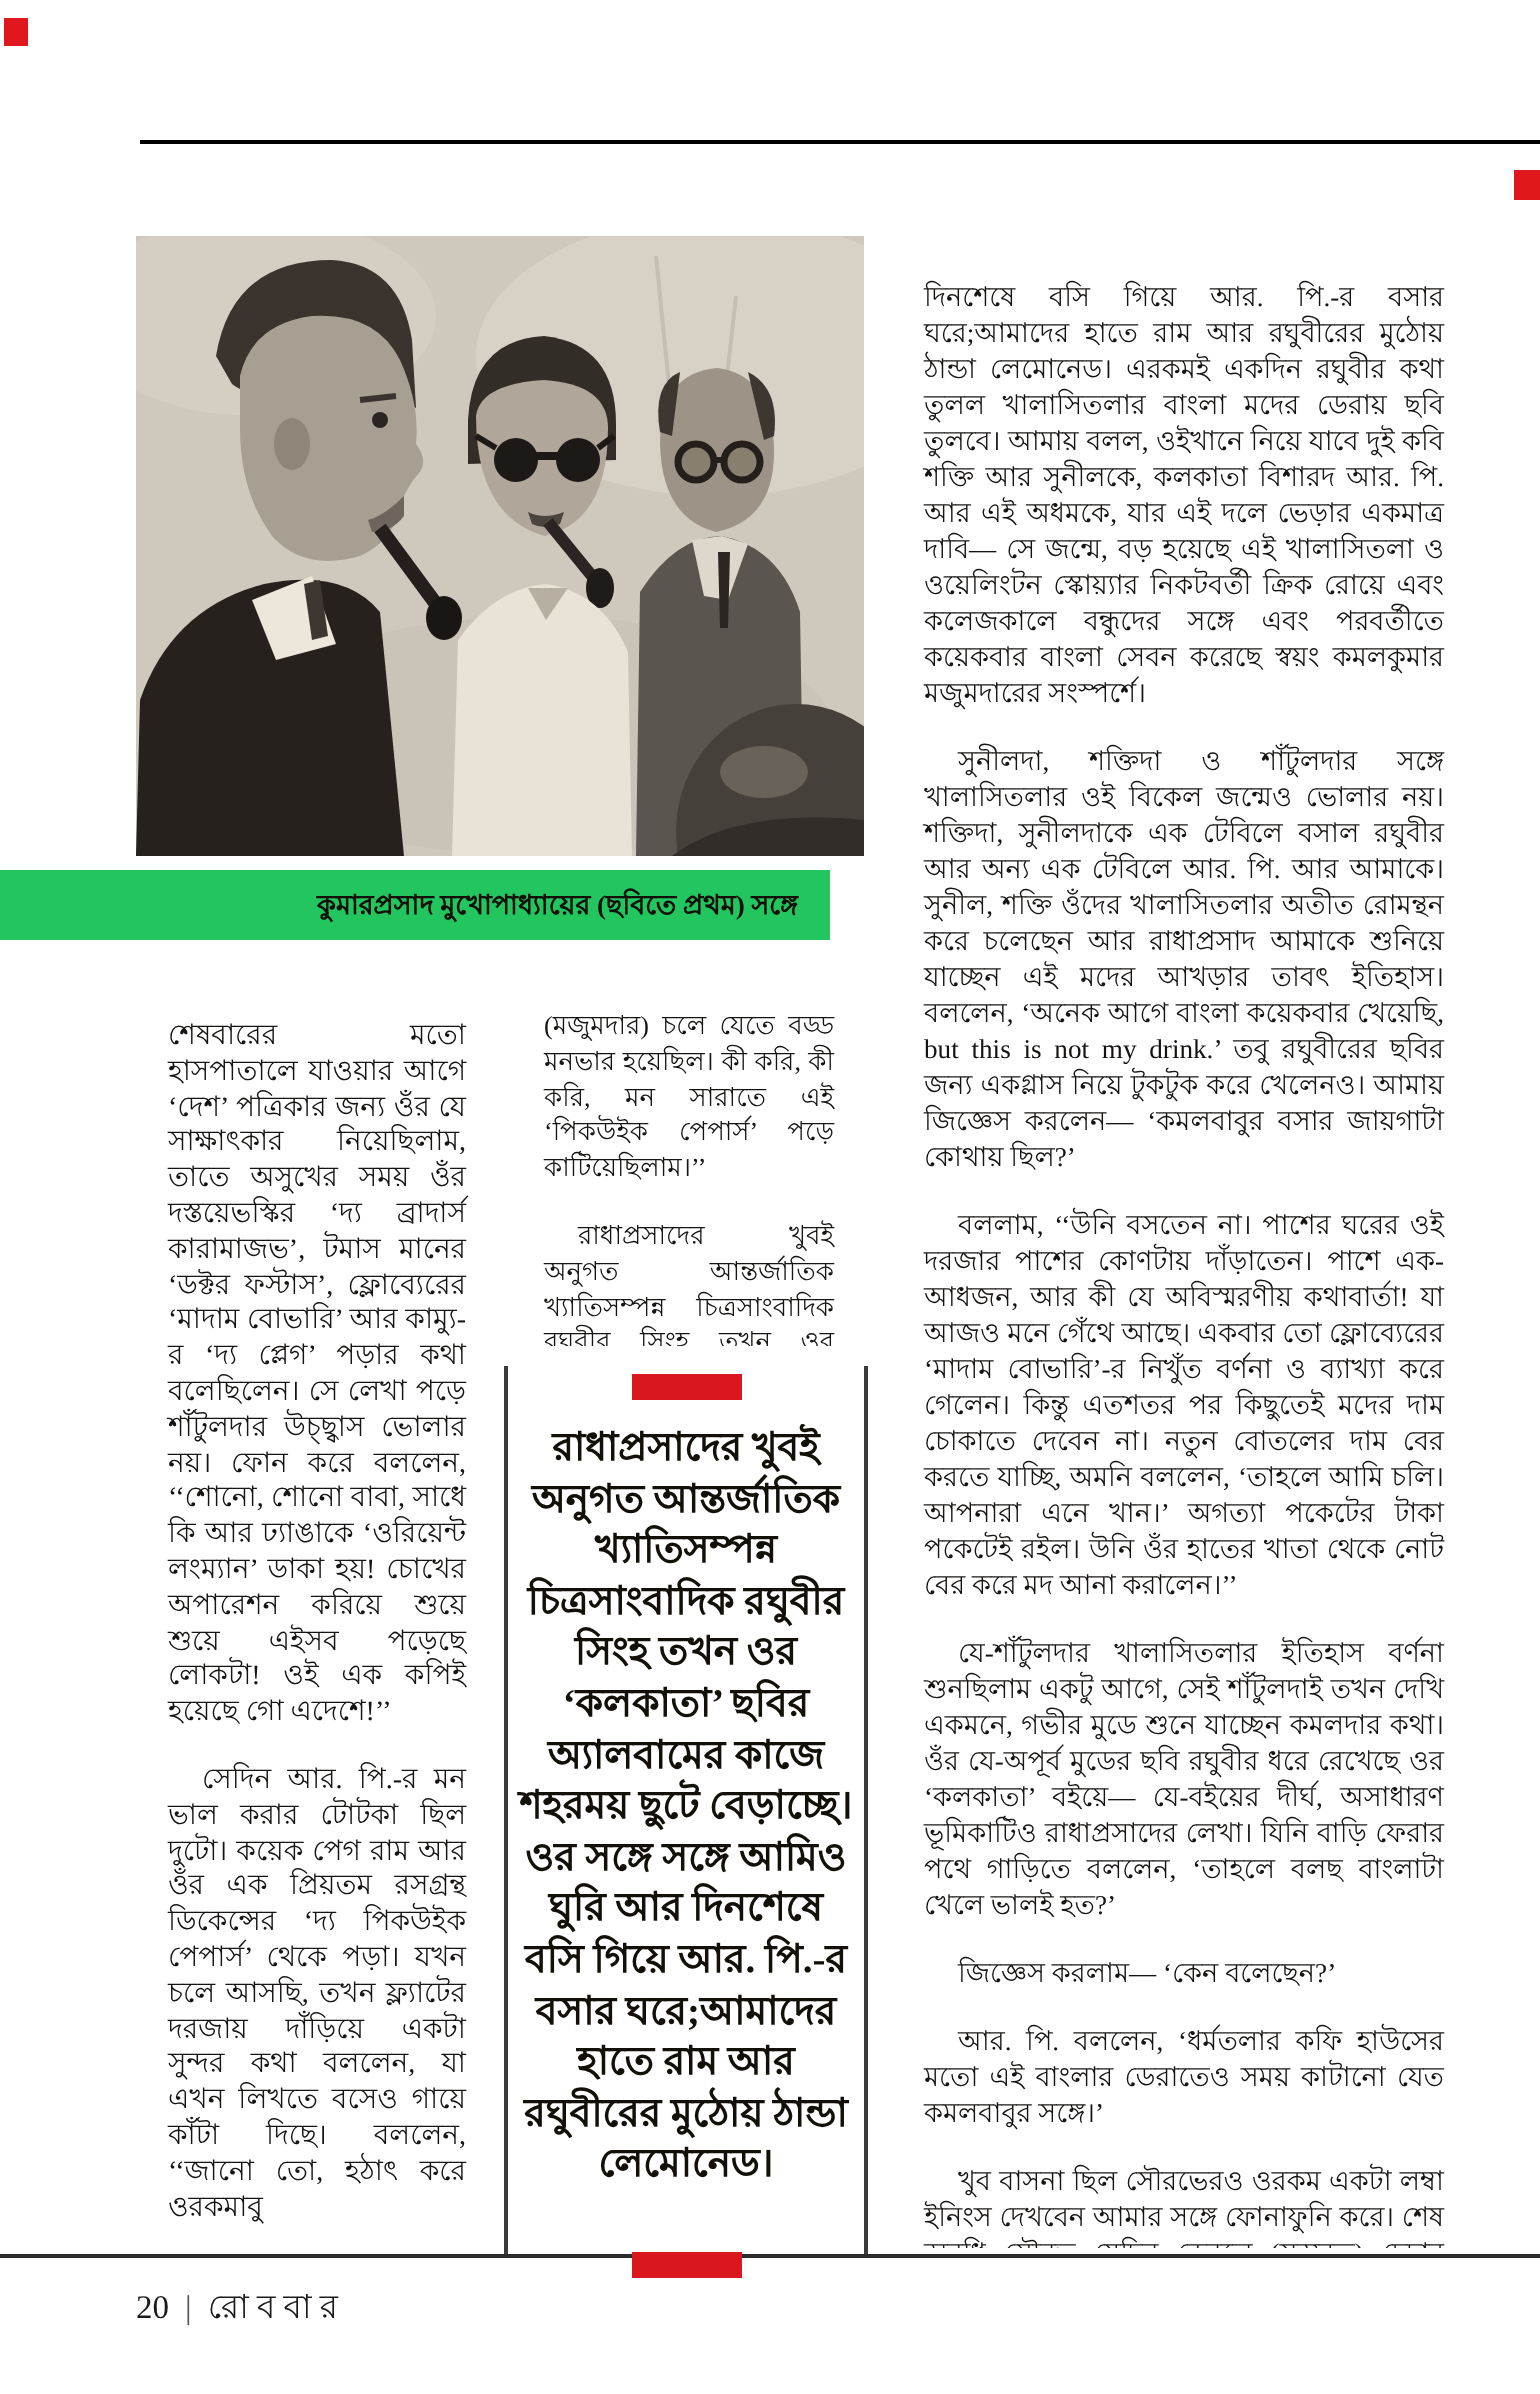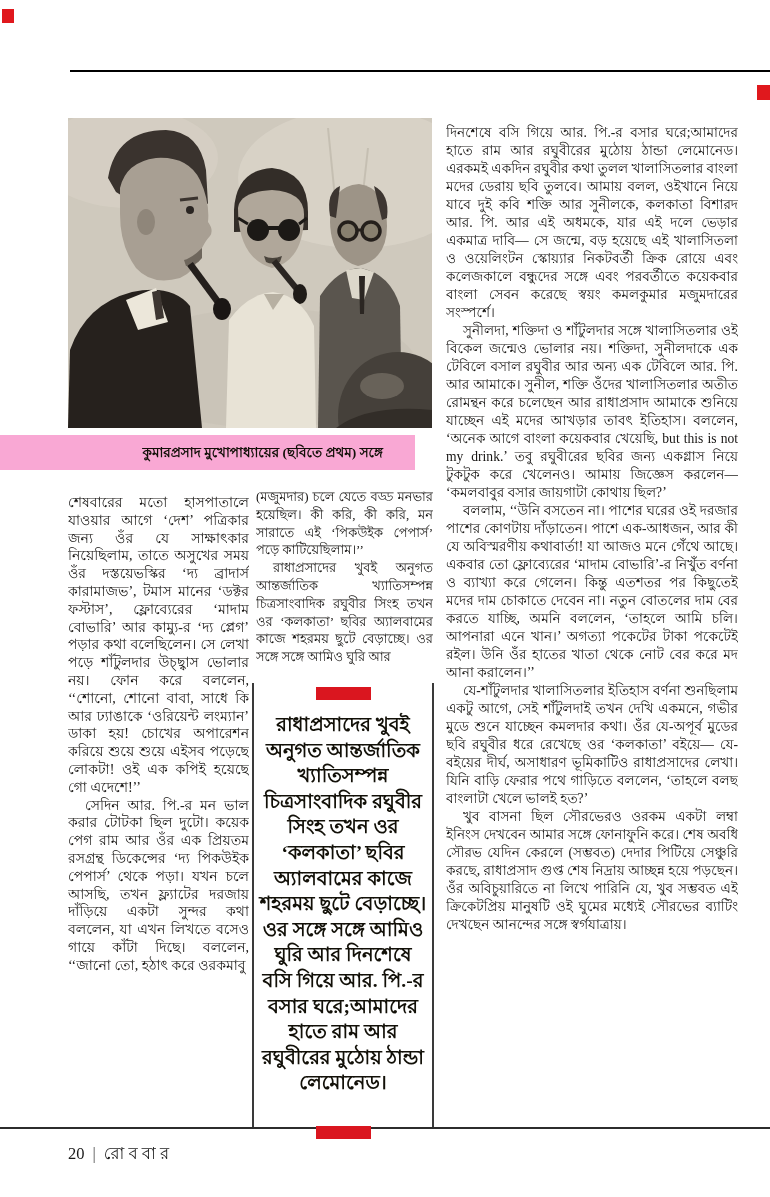--- a/index.html
+++ b/index.html
@@ -5,26 +5,26 @@
   html,body{margin:0;padding:0;background:#ffffff;}
   .page{
     position:relative;width:770px;height:1197px;background:#fff;overflow:hidden;
     font-family:"Liberation Serif","DejaVu Serif",serif;color:#161412;
   }
   .bleed-mark{position:absolute;background:#e0181d;}
   .top-rule{position:absolute;left:70px;top:70px;width:700px;height:2px;background:#000;}
   .photo-frame{position:absolute;left:68px;top:118px;width:364px;height:310px;overflow:hidden;background:#cfc9bd;}
   .photo-frame svg{display:block;width:100%;height:100%;}
   .caption-bar{
-    position:absolute;left:0;top:435px;width:415px;height:35px;background:#f9a8d4;
+    position:absolute;left:0;top:435px;width:415px;height:35px;background:#22c55e;
     font-size:13.5px;font-weight:bold;line-height:35px;text-align:right;
-    padding-right:32px;box-sizing:border-box;color:#121008;
+    padding-right:16px;box-sizing:border-box;color:#121008;
   }
   .col{position:absolute;text-align:justify;overflow:hidden;}
-  .col p{margin:0;padding:0;}
+  .col p{margin:16px;padding:0;}
   .col p.ind{text-indent:17px;}
   .col-left{left:68px;top:494px;width:181px;height:630px;font-size:14px;line-height:17.8px;}
   .col-mid{left:256px;top:488px;width:177px;height:185px;font-size:13px;line-height:17.8px;}
   .col-right{left:446px;top:124px;width:292px;height:1000px;font-size:13.6px;line-height:18px;}
   .pullquote-box{
     position:absolute;left:252px;top:683px;width:182px;height:445px;box-sizing:border-box;
     border-left:2px solid #3a3a3a;border-right:2px solid #3a3a3a;
   }
   .pq-redbar-top{position:absolute;left:316px;top:687px;width:55px;height:13px;background:#da161f;}
   .pq-redbar-bottom{position:absolute;left:316px;top:1126px;width:55px;height:13px;background:#da161f;z-index:3;}
@@ -110,20 +110,22 @@
   <div class="pullquote-box"></div>
   <div class="pq-redbar-top"></div>
   <div class="pq-text">রাধাপ্রসাদের খুবই অনুগত আন্তর্জাতিক খ্যাতিসম্পন্ন চিত্রসাংবাদিক রঘুবীর সিংহ তখন ওর ‘কলকাতা’ ছবির অ্যালবামের কাজে শহরময় ছুটে বেড়াচ্ছে। ওর সঙ্গে সঙ্গে আমিও ঘুরি আর দিনশেষে বসি গিয়ে আর. পি.-র বসার ঘরে;আমাদের হাতে রাম আর রঘুবীরের মুঠোয় ঠান্ডা লেমোনেড।</div>
   <div class="pq-redbar-bottom"></div>
 
   <div class="col col-right">
     <p>দিনশেষে বসি গিয়ে আর. পি.-র বসার ঘরে;আমাদের হাতে রাম আর রঘুবীরের মুঠোয় ঠান্ডা লেমোনেড। এরকমই একদিন রঘুবীর কথা তুলল খালাসিতলার বাংলা মদের ডেরায় ছবি তুলবে। আমায় বলল, ওইখানে নিয়ে যাবে দুই কবি শক্তি আর সুনীলকে, কলকাতা বিশারদ আর. পি. আর এই অধমকে, যার এই দলে ভেড়ার একমাত্র দাবি— সে জন্মে, বড় হয়েছে এই খালাসিতলা ও ওয়েলিংটন স্কোয়্যার নিকটবর্তী ক্রিক রোয়ে এবং কলেজকালে বন্ধুদের সঙ্গে এবং পরবর্তীতে কয়েকবার বাংলা সেবন করেছে স্বয়ং কমলকুমার মজুমদারের সংস্পর্শে।</p>
     <p class="ind">সুনীলদা, শক্তিদা ও শাঁটুলদার সঙ্গে খালাসিতলার ওই বিকেল জন্মেও ভোলার নয়। শক্তিদা, সুনীলদাকে এক টেবিলে বসাল রঘুবীর আর অন্য এক টেবিলে আর. পি. আর আমাকে। সুনীল, শক্তি ওঁদের খালাসিতলার অতীত রোমন্থন করে চলেছেন আর রাধাপ্রসাদ আমাকে শুনিয়ে যাচ্ছেন এই মদের আখড়ার তাবৎ ইতিহাস। বললেন, ‘অনেক আগে বাংলা কয়েকবার খেয়েছি, but this is not my drink.’ তবু রঘুবীরের ছবির জন্য একগ্লাস নিয়ে টুকটুক করে খেলেনও। আমায় জিজ্ঞেস করলেন— ‘কমলবাবুর বসার জায়গাটা কোথায় ছিল?’</p>
     <p class="ind">বললাম, ‘‘উনি বসতেন না। পাশের ঘরের ওই দরজার পাশের কোণটায় দাঁড়াতেন। পাশে এক-আধজন, আর কী যে অবিস্মরণীয় কথাবার্তা! যা আজও মনে গেঁথে আছে। একবার তো ফ্লোব্যেরের ‘মাদাম বোভারি’-র নিখুঁত বর্ণনা ও ব্যাখ্যা করে গেলেন। কিন্তু এতশতর পর কিছুতেই মদের দাম চোকাতে দেবেন না। নতুন বোতলের দাম বের করতে যাচ্ছি, অমনি বললেন, ‘তাহলে আমি চলি। আপনারা এনে খান।’ অগত্যা পকেটের টাকা পকেটেই রইল। উনি ওঁর হাতের খাতা থেকে নোট বের করে মদ আনা করালেন।’’</p>
     <p class="ind">যে-শাঁটুলদার খালাসিতলার ইতিহাস বর্ণনা শুনছিলাম একটু আগে, সেই শাঁটুলদাই তখন দেখি একমনে, গভীর মুডে শুনে যাচ্ছেন কমলদার কথা। ওঁর যে-অপূর্ব মুডের ছবি রঘুবীর ধরে রেখেছে ওর ‘কলকাতা’ বইয়ে— যে-বইয়ের দীর্ঘ, অসাধারণ ভূমিকাটিও রাধাপ্রসাদের লেখা। যিনি বাড়ি ফেরার পথে গাড়িতে বললেন, ‘তাহলে বলছ বাংলাটা খেলে ভালই হত?’</p>
+    <p class="ind">জিজ্ঞেস করলাম— ‘কেন বলেছেন?’</p>
+    <p class="ind">আর. পি. বললেন, ‘ধর্মতলার কফি হাউসের মতো এই বাংলার ডেরাতেও সময় কাটানো যেত কমলবাবুর সঙ্গে।’</p>
     <p class="ind">খুব বাসনা ছিল সৌরভেরও ওরকম একটা লম্বা ইনিংস দেখবেন আমার সঙ্গে ফোনাফুনি করে। শেষ অবধি সৌরভ যেদিন কেরলে (সম্ভবত) দেদার পিটিয়ে সেঞ্চুরি করছে, রাধাপ্রসাদ গুপ্ত শেষ নিদ্রায় আচ্ছন্ন হয়ে পড়ছেন। ওঁর অবিচুয়ারিতে না লিখে পারিনি যে, খুব সম্ভবত এই ক্রিকেটপ্রিয় মানুষটি ওই ঘুমের মধ্যেই সৌরভের ব্যাটিং দেখছেন আনন্দের সঙ্গে স্বর্গযাত্রায়।</p>
   </div>
 
   <div class="footer-rule"></div>
   <div class="footer">
     <span>20</span><span class="sep">|</span><span>রো ব বা র</span>
   </div>
 
 </div>
 

